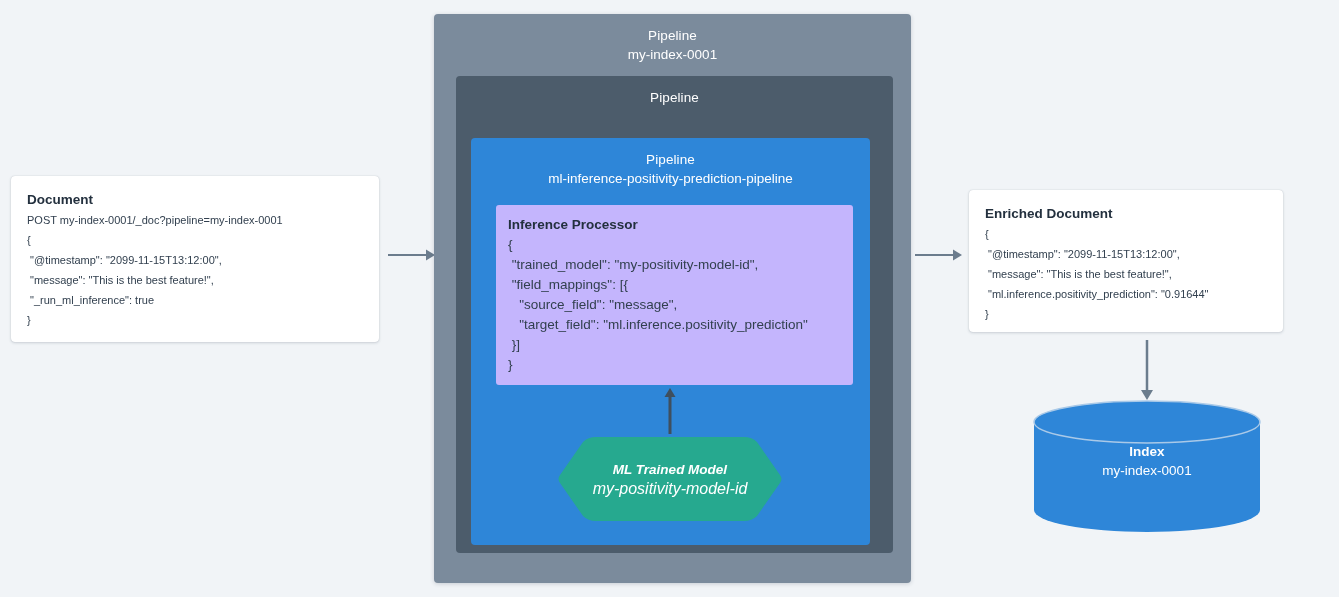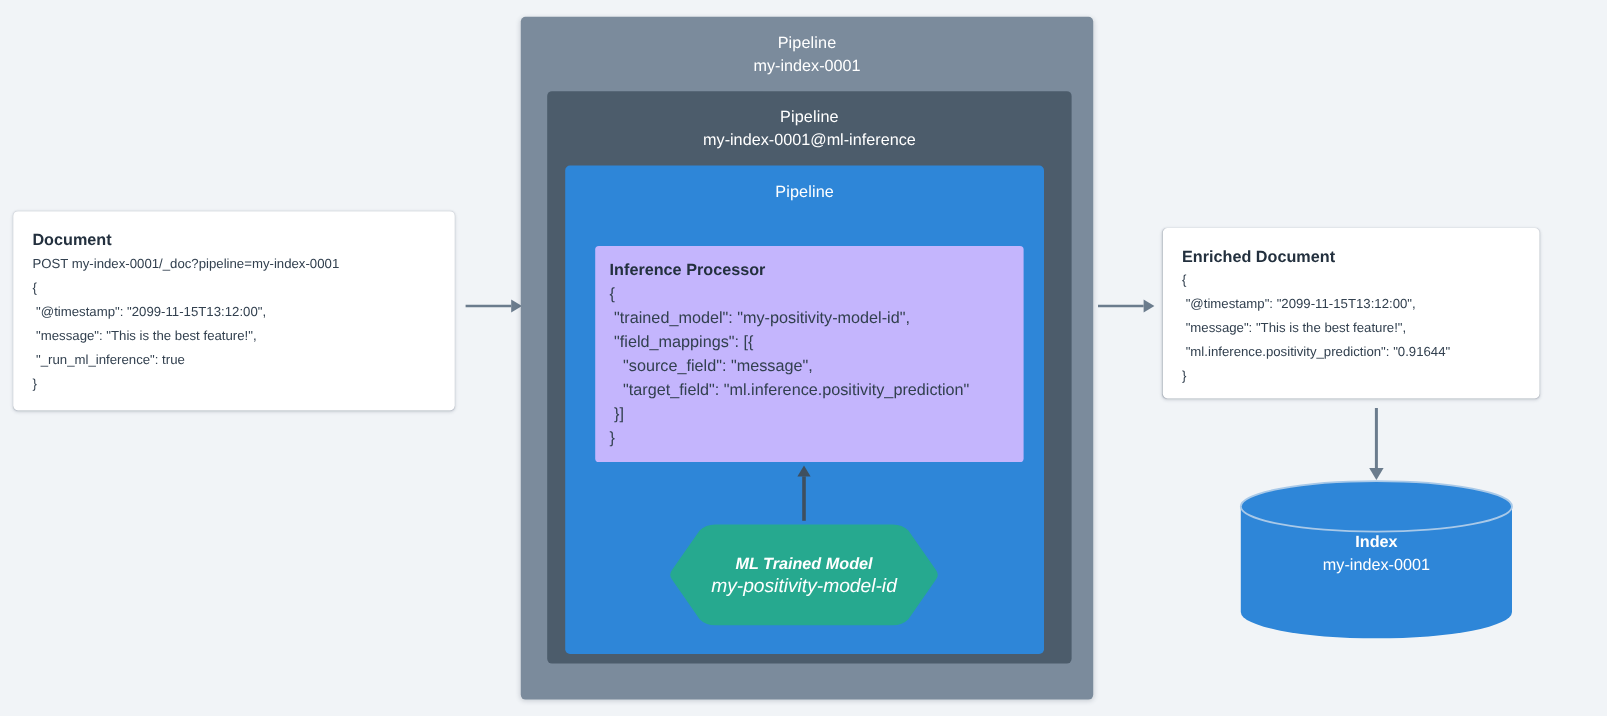--- a/index.html
+++ b/index.html
@@ -211,27 +211,27 @@
   <div class="pipeline pipeline-outer">
     <div class="pl-head">
       <div class="pl-name">Pipeline</div>
       <div class="pl-sub">my-index-0001</div>
     </div>
   </div>
 
   <div class="pipeline pipeline-mid">
     <div class="pl-head">
       <div class="pl-name">Pipeline</div>
-      <div class="pl-sub">my-index-0001@ml-inference</div>
     </div>
   </div>
 
   <div class="pipeline pipeline-inner">
     <div class="pl-head">
       <div class="pl-name">Pipeline</div>
+      <div class="pl-sub">ml-inference-positivity-prediction-pipeline</div>
     </div>
   </div>
 
   <div class="processor">
     <div class="proc-title">Inference Processor</div>
     <div class="proc-line">{</div>
     <div class="proc-line"> "trained_model": "my-positivity-model-id",</div>
     <div class="proc-line"> "field_mappings": [{</div>
     <div class="proc-line">   "source_field": "message",</div>
     <div class="proc-line">   "target_field": "ml.inference.positivity_prediction"</div>

